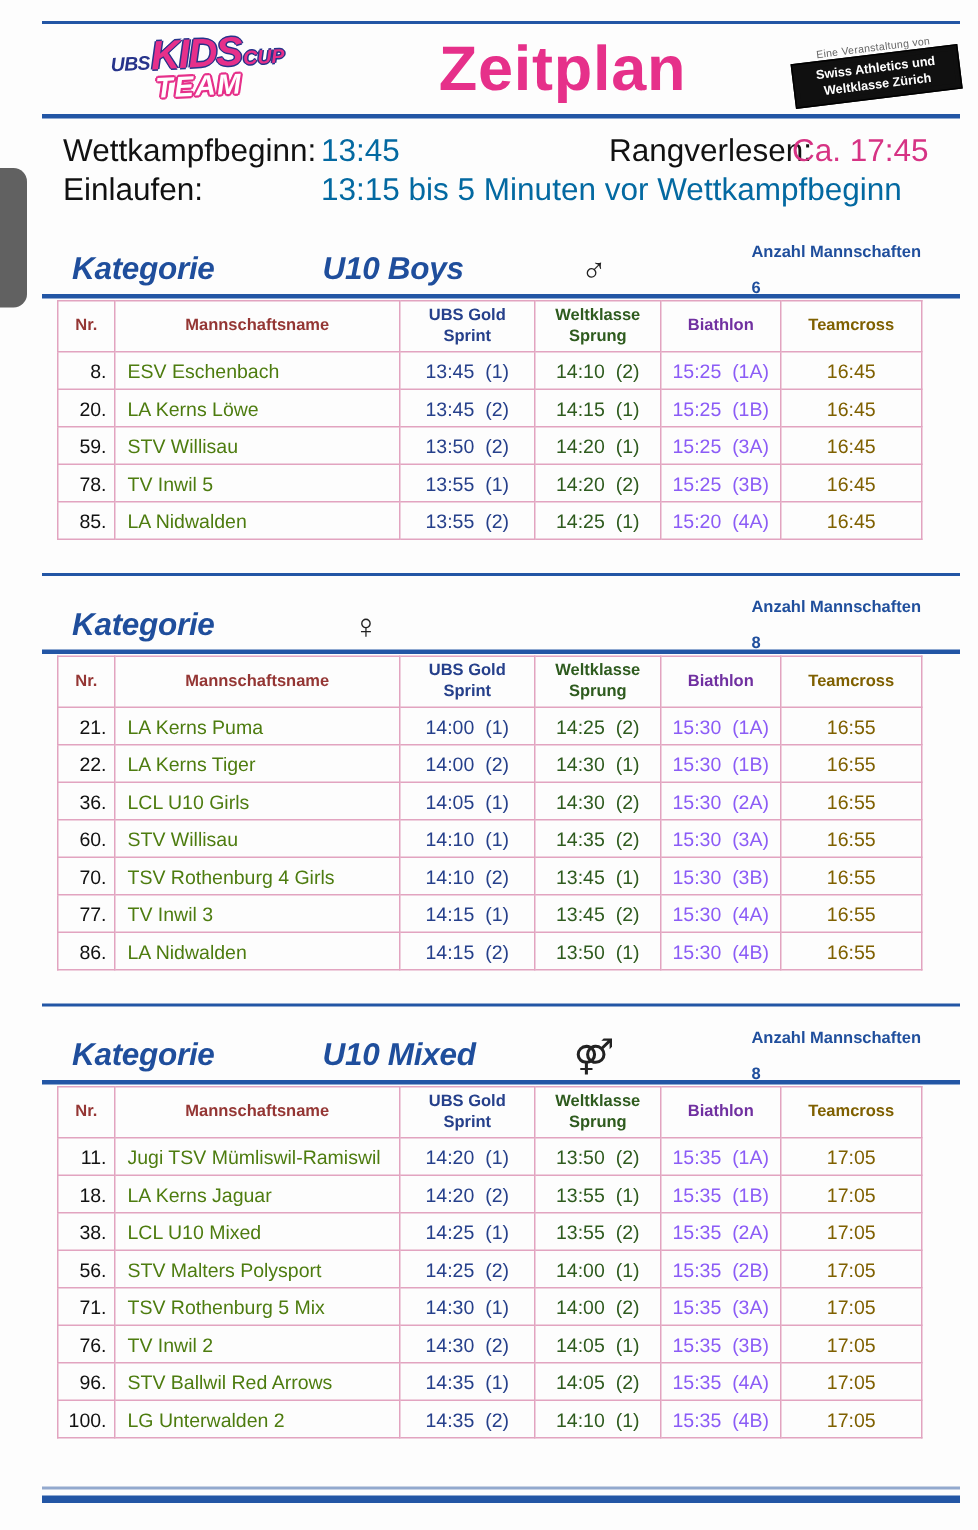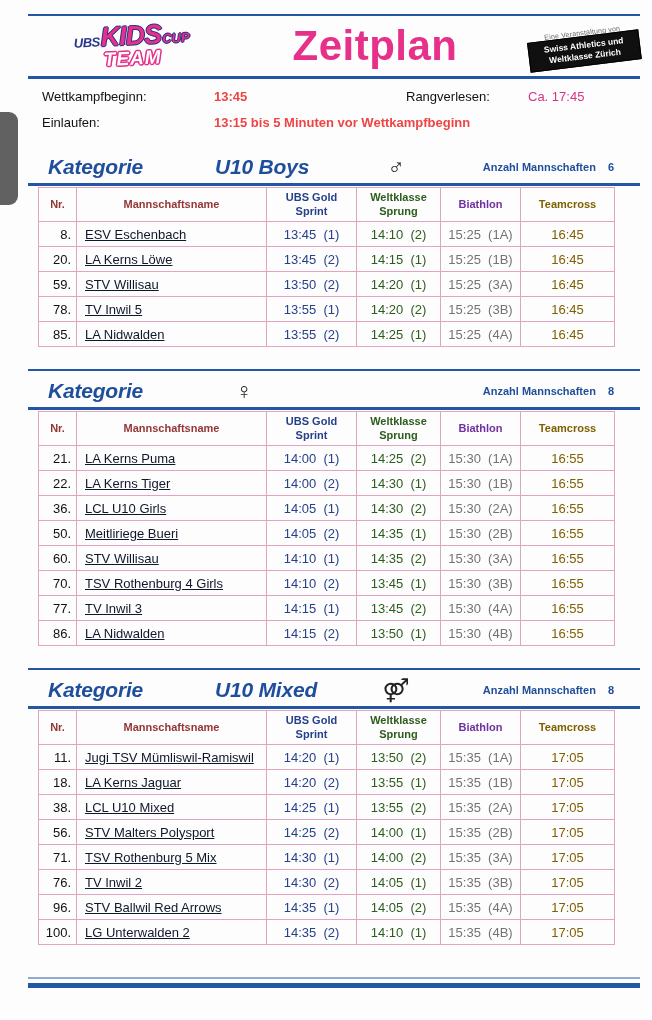--- a/index.html
+++ b/index.html
@@ -23,52 +23,52 @@
   .l-team{font-style:italic;font-weight:bold;font-size:19px;color:#fff;letter-spacing:1px;
     text-shadow:-1.5px 0 #e6308a,1.5px 0 #e6308a,0 -1.5px #e6308a,0 1.5px #e6308a,-1px -1px #e6308a,1px 1px #e6308a,-1px 1px #e6308a,1px -1px #e6308a;}
   .title{flex:1;text-align:center;font-size:42px;font-weight:bold;color:#e6308a;letter-spacing:.5px;}
   .stamp{width:112px;transform:rotate(-7deg);text-align:center;margin-top:4px;}
   .stamp-pre{font-size:7px;color:#666;letter-spacing:.2px;}
   .stamp-box{background:#101010;color:#fff;font-size:8.5px;font-weight:bold;line-height:1.3;
     padding:3px 3px;border:1px solid #000;outline:2px solid #101010;outline-offset:-4px;}
   .thickline{border-top:3px solid #2356A5;}
 
   
-  .info{padding:10px 0 6px 14px;font-size:13px;}
+  .info{padding:10px 0 6px 14px;font-size:21px;}
   .info-row{display:grid;grid-template-columns:172px 192px 122px auto;align-items:baseline;height:26px;}
   .info-row2{display:grid;grid-template-columns:172px auto;align-items:baseline;height:26px;}
   .info-label{color:#111;}
-  .v-blue{color:#ef4444;font-weight:bold;}
+  .v-blue{color:#0369a1;}
   .v-pink{color:#d63384;}
 
   
   .sep-line{border-top:2px solid #2356A5;margin-top:22px;}
-  .cat-heading{display:flex;align-items:center;height:32px;margin-top:4px;}
+  .cat-heading{display:flex;align-items:center;height:32px;margin-top:17px;}
   .cat-label,.cat-name{font-style:italic;font-weight:bold;font-size:21px;color:#1F4E9C;letter-spacing:-.2px;}
   .cat-label{margin-left:20px;width:167px;}
   .cat-name{width:152px;}
   .cat-symbol{font-size:23px;color:#222;width:58px;text-align:center;font-weight:normal;}
-  .cat-anzahl{margin-left:auto;margin-right:26px;font-weight:bold;font-size:11px;color:#1F4E9C;display:flex;gap:12px;align-items:baseline;}
+  .cat-anzahl{margin-left:auto;margin-right:26px;font-weight:bold;font-size:11px;color:#1F4E9C;display:flex;gap:12px;align-items:baseline;flex-direction:column;}
   .thickline2{border-top:3px solid #2356A5;}
 
   table{border-collapse:collapse;margin:1px 0 0 10px;table-layout:fixed;}
   th,td{border:1px solid #E2A4C0;overflow:hidden;}
   thead th{height:33px;font-size:11px;font-weight:bold;vertical-align:middle;padding:0 2px;line-height:1.25;}
   tbody td{height:22px;font-size:13px;vertical-align:middle;}
   .h-nr,.h-name{color:#943634;}
   .h-sprint{color:#26408B;}
   .h-sprung{color:#2E5B1E;}
   .h-biathlon{color:#7030A0;}
   .h-teamcross{color:#7F6000;}
   td.c-nr{text-align:right;padding-right:5px;color:#111;}
-  td.c-name{text-align:left;padding-left:8px;color:#0f172a;text-decoration:underline;}
+  td.c-name{text-align:left;padding-left:8px;color:#4d7c0f;}
   td.c-sprint,td.c-sprung,td.c-biathlon,td.c-teamcross{text-align:center;white-space:pre;}
   td.c-sprint{color:#26408B;}
   td.c-sprung{color:#2E5B1E;}
-  td.c-biathlon{color:#737373;margin-top:36px;}
+  td.c-biathlon{color:#8b5cf6;margin-top:36px;}
   td.c-teamcross{color:#7F6000;}
 
   
   .dbl-thin{border-top:2px solid #93A9CE;margin-top:32px;}
   .dbl-thick{border-top:5px solid #2356A5;margin-top:4px;}
 
   .side-tab{position:absolute;left:0;top:112px;width:18px;height:93px;background:#616161;border-radius:0 9px 9px 0;}
 </style>
 </head>
 <body>
@@ -170,21 +170,21 @@
             <td class="c-sprint">13:55  (1)</td>
             <td class="c-sprung">14:20  (2)</td>
             <td class="c-biathlon">15:25  (3B)</td>
             <td class="c-teamcross">16:45</td>
           </tr>
           <tr>
             <td class="c-nr">85.</td>
             <td class="c-name">LA Nidwalden</td>
             <td class="c-sprint">13:55  (2)</td>
             <td class="c-sprung">14:25  (1)</td>
-            <td class="c-biathlon">15:25  (4A)</td>
+            <td class="c-biathlon">15:20  (4A)</td>
             <td class="c-teamcross">16:45</td>
           </tr>
         </tbody>
     </table>
   </section>
 
   <section>
     <div class="sep-line"></div>
     <div class="cat-heading">
       <span class="cat-label">Kategorie</span>
@@ -233,28 +233,20 @@
           </tr>
           <tr>
             <td class="c-nr">36.</td>
             <td class="c-name">LCL U10 Girls</td>
             <td class="c-sprint">14:05  (1)</td>
             <td class="c-sprung">14:30  (2)</td>
             <td class="c-biathlon">15:30  (2A)</td>
             <td class="c-teamcross">16:55</td>
           </tr>
           <tr>
-            <td class="c-nr">50.</td>
-            <td class="c-name">Meitliriege Bueri</td>
-            <td class="c-sprint">14:05  (2)</td>
-            <td class="c-sprung">14:35  (1)</td>
-            <td class="c-biathlon">15:30  (2B)</td>
-            <td class="c-teamcross">16:55</td>
-          </tr>
-          <tr>
             <td class="c-nr">60.</td>
             <td class="c-name">STV Willisau</td>
             <td class="c-sprint">14:10  (1)</td>
             <td class="c-sprung">14:35  (2)</td>
             <td class="c-biathlon">15:30  (3A)</td>
             <td class="c-teamcross">16:55</td>
           </tr>
           <tr>
             <td class="c-nr">70.</td>
             <td class="c-name">TSV Rothenburg 4 Girls</td>

